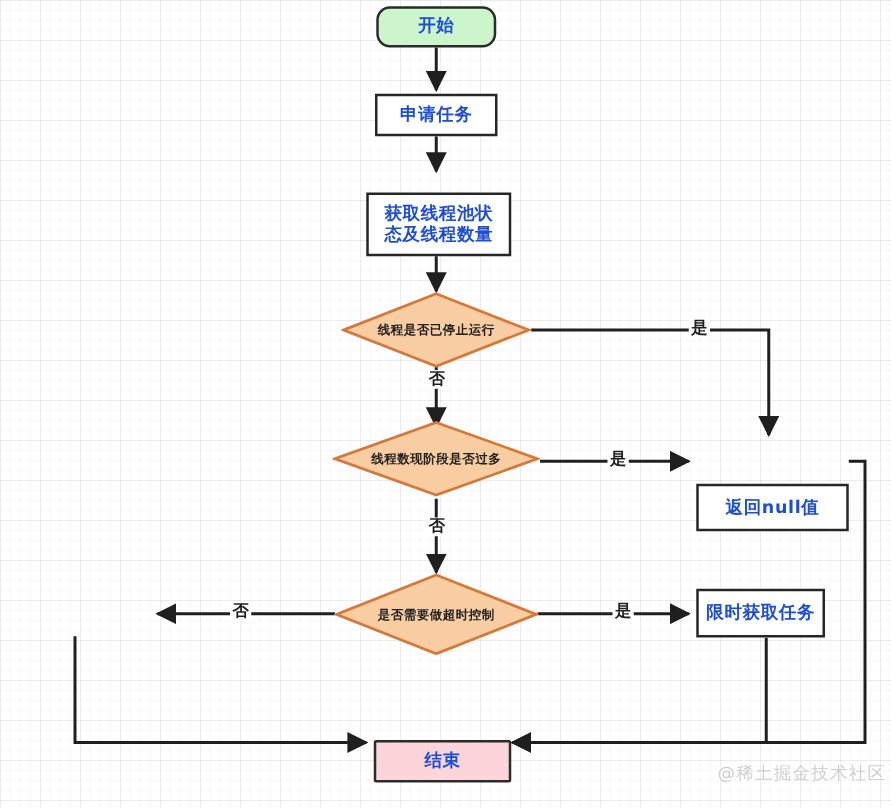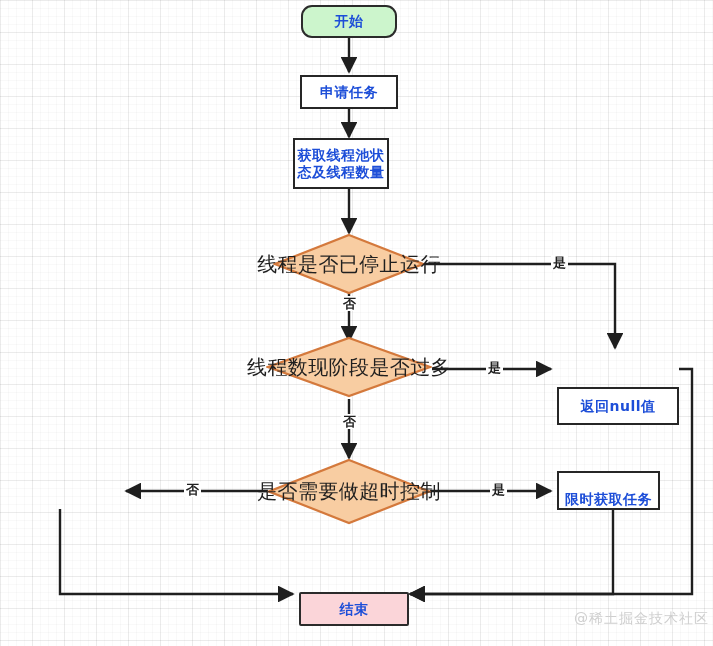--- a/index.html
+++ b/index.html
@@ -65,22 +65,22 @@
   }
   .decision .dlabel {
     position: absolute;
     left: 0;
     top: 0;
     width: 100%;
     height: 100%;
     display: flex;
     align-items: center;
     justify-content: center;
-    font-weight: normal;
-    font-size: 20px;
+    font-weight: bold;
+    font-size: 10px;
     letter-spacing: 0.4px;
     color: #1f1f1f;
     white-space: nowrap;
     pointer-events: none;
   }
   .edge-label {
     position: absolute;
     background: #ffffff;
     color: #1f1f1f;
     font-size: 13px;
@@ -139,21 +139,21 @@
   </svg>
 
   <div class="node terminator-start" style="left:301px; top:5px; width:96px; height:33px;">
     <span>开始</span>
   </div>
 
   <div class="node process" style="left:300px; top:75px; width:98px; height:34px;">
     <span>申请任务</span>
   </div>
 
-  <div class="node process" style="left:293px; top:138px; width:96px; height:51px; flex-direction:column;align-items:center;">
+  <div class="node process" style="left:293px; top:154px; width:116px; height:51px; flex-direction:column;align-items:center;">
     <span>获取线程池状</span>
     <span>态及线程数量</span>
   </div>
 
   <div class="decision" style="left:273px; top:233px; width:152px; height:62px;">
     <svg width="152" height="62" viewBox="0 0 152 62" xmlns="http://www.w3.org/2000/svg">
       <polygon points="76,2 150,31 76,60 2,31" fill="#f8cda2" stroke="#d4793c" stroke-width="2.2"></polygon>
     </svg>
     <div class="dlabel">线程是否已停止运行</div>
   </div>
@@ -169,21 +169,21 @@
     <svg width="164" height="67" viewBox="0 0 164 67" xmlns="http://www.w3.org/2000/svg">
       <polygon points="82,2 162,33.5 82,65 2,33.5" fill="#f8cda2" stroke="#d4793c" stroke-width="2.2"></polygon>
     </svg>
     <div class="dlabel">是否需要做超时控制</div>
   </div>
 
   <div class="node process" style="left:557px; top:350px; width:122px; height:38px;margin-top:37px;">
     <span>返回null值</span>
   </div>
 
-  <div class="node process" style="left:557px; top:471px; width:103px; height:39px;align-items:flex-end;">
+  <div class="node process" style="left:557px; top:471px; width:103px; height:39px;">
     <span>限时获取任务</span>
   </div>
 
 
   <div class="node terminator-end" style="left:299px; top:577px; width:110px; height:34px;">
     <span>结束</span>
   </div>
 
   <div class="edge-label" style="left:551px; top:255px;">是</div>
 

